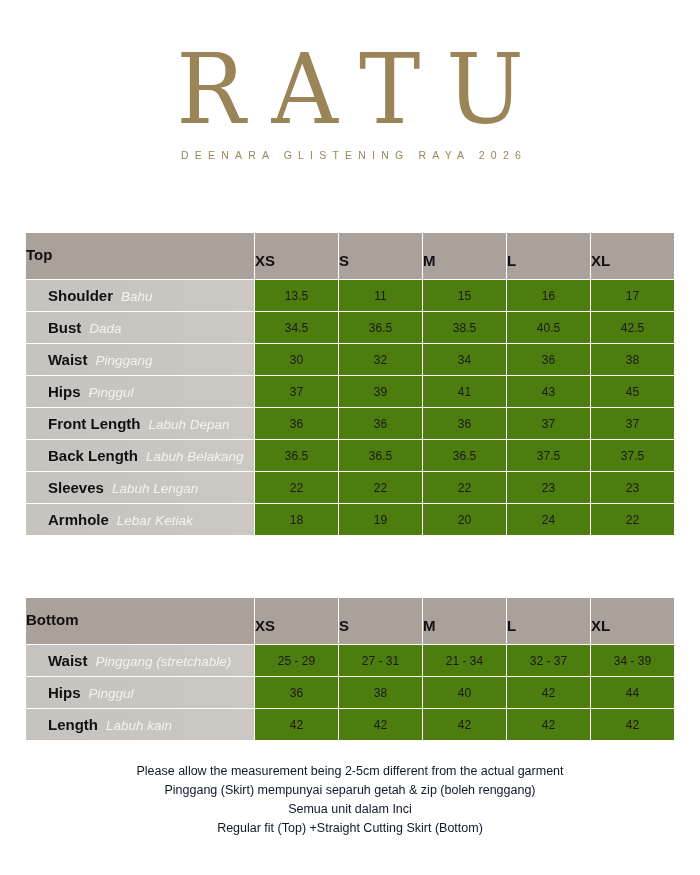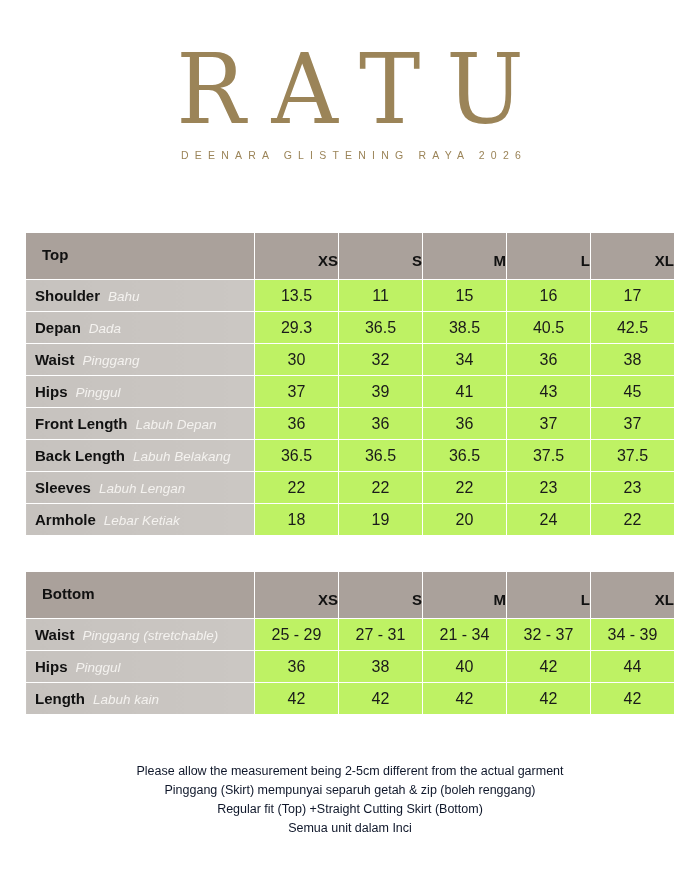--- a/index.html
+++ b/index.html
@@ -2,28 +2,28 @@
 <html><head>
 <meta charset="utf-8">
 <style>
   html, body { margin:0; padding:0; }
   body { width:700px; height:875px; background:#ffffff; position:relative; overflow:hidden; font-family:"DejaVu Sans", sans-serif; }
   .brand { position:absolute; top:40px; left:0; width:700px; text-align:center; font-family:"DejaVu Serif", serif; font-size:92px; line-height:100px; color:#9b8458; letter-spacing:26px; padding-left:26px; box-sizing:border-box; font-weight:normal; transform:scaleY(1.05); }
   .subtitle { position:absolute; top:149px; left:0; width:700px; text-align:center; font-family:"Liberation Sans", sans-serif; font-size:10.5px; letter-spacing:6.2px; color:#9b8458; padding-left:8px; box-sizing:border-box; }
   table.size { position:absolute; left:25px; width:649px; border-collapse:collapse; table-layout:fixed; }
   table.size td, table.size th { padding:0; border:1px solid #ffffff; }
   table.size th { background:#aaa19b; height:38px; font-family:"Liberation Sans", sans-serif; font-weight:bold; font-size:15px; color:#111; vertical-align:middle; }
-  table.size th.corner { text-align:left; padding-left:16px; font-size:15px; padding-bottom:4px; }
-  table.size th.sz { text-align:right; padding-top:8px; }
-  table.size td.label { background:linear-gradient(90deg,#c6c2be,#cbc7c3); height:31px; padding-left:9px; white-space:nowrap; }
-  table.size td.val { background:#bef264; text-align:center; font-family:"Liberation Sans", sans-serif; font-size:16px; color:#1a1a1a; }
+  table.size th.corner { text-align:left; font-size:15px; padding-bottom:4px; }
+  table.size th.sz { text-align:left; padding-top:8px; }
+  table.size td.label { background:linear-gradient(90deg,#c6c2be,#cbc7c3); height:31px; padding-left:22px; white-space:nowrap; }
+  table.size td.val { background:#4d7c0f; text-align:center; font-family:"Liberation Sans", sans-serif; font-size:12px; color:#1a1a1a; }
   .en { font-family:"Liberation Sans", sans-serif; font-weight:bold; font-size:15px; color:#111; }
   .my { font-family:"Liberation Sans", sans-serif; font-style:italic; font-size:13.5px; color:#f4f2ef; margin-left:8px; }
   #top-table { top:232px; }
-  #bottom-table { top:571px; }
+  #bottom-table { top:597px; }
   .notes { position:absolute; top:762px; left:0; width:700px; text-align:center; font-family:"Liberation Sans", sans-serif; font-size:12.5px; color:#0f172a; line-height:19px; }
   .notes div { margin:0; }
 </style>
 </head>
 <body>
 
 <div class="brand">RATU</div>
 <div class="subtitle">DEENARA GLISTENING RAYA 2026</div>
 
 <table class="size" id="top-table">
@@ -48,22 +48,22 @@
   <tbody>
     <tr>
       <td class="label"><span class="en">Shoulder</span><span class="my">Bahu</span></td>
       <td class="val">13.5</td>
       <td class="val">11</td>
       <td class="val">15</td>
       <td class="val">16</td>
       <td class="val">17</td>
     </tr>
     <tr>
-      <td class="label"><span class="en">Depan</span><span class="my">Dada</span></td>
-      <td class="val">29.3</td>
+      <td class="label"><span class="en">Bust</span><span class="my">Dada</span></td>
+      <td class="val">34.5</td>
       <td class="val">36.5</td>
       <td class="val">38.5</td>
       <td class="val">40.5</td>
       <td class="val">42.5</td>
     </tr>
     <tr>
       <td class="label"><span class="en">Waist</span><span class="my">Pinggang</span></td>
       <td class="val">30</td>
       <td class="val">32</td>
       <td class="val">34</td>
@@ -156,15 +156,15 @@
       <td class="val">42</td>
       <td class="val">42</td>
       <td class="val">42</td>
     </tr>
   </tbody>
 </table>
 
 <div class="notes">
   <div>Please allow the measurement being 2-5cm different from the actual garment</div>
   <div>Pinggang (Skirt) mempunyai separuh getah &amp; zip (boleh renggang)</div>
+  <div>Semua unit dalam Inci</div>
   <div>Regular fit (Top) +Straight Cutting Skirt (Bottom)</div>
-  <div>Semua unit dalam Inci</div>
 </div>
 
 </body></html>

